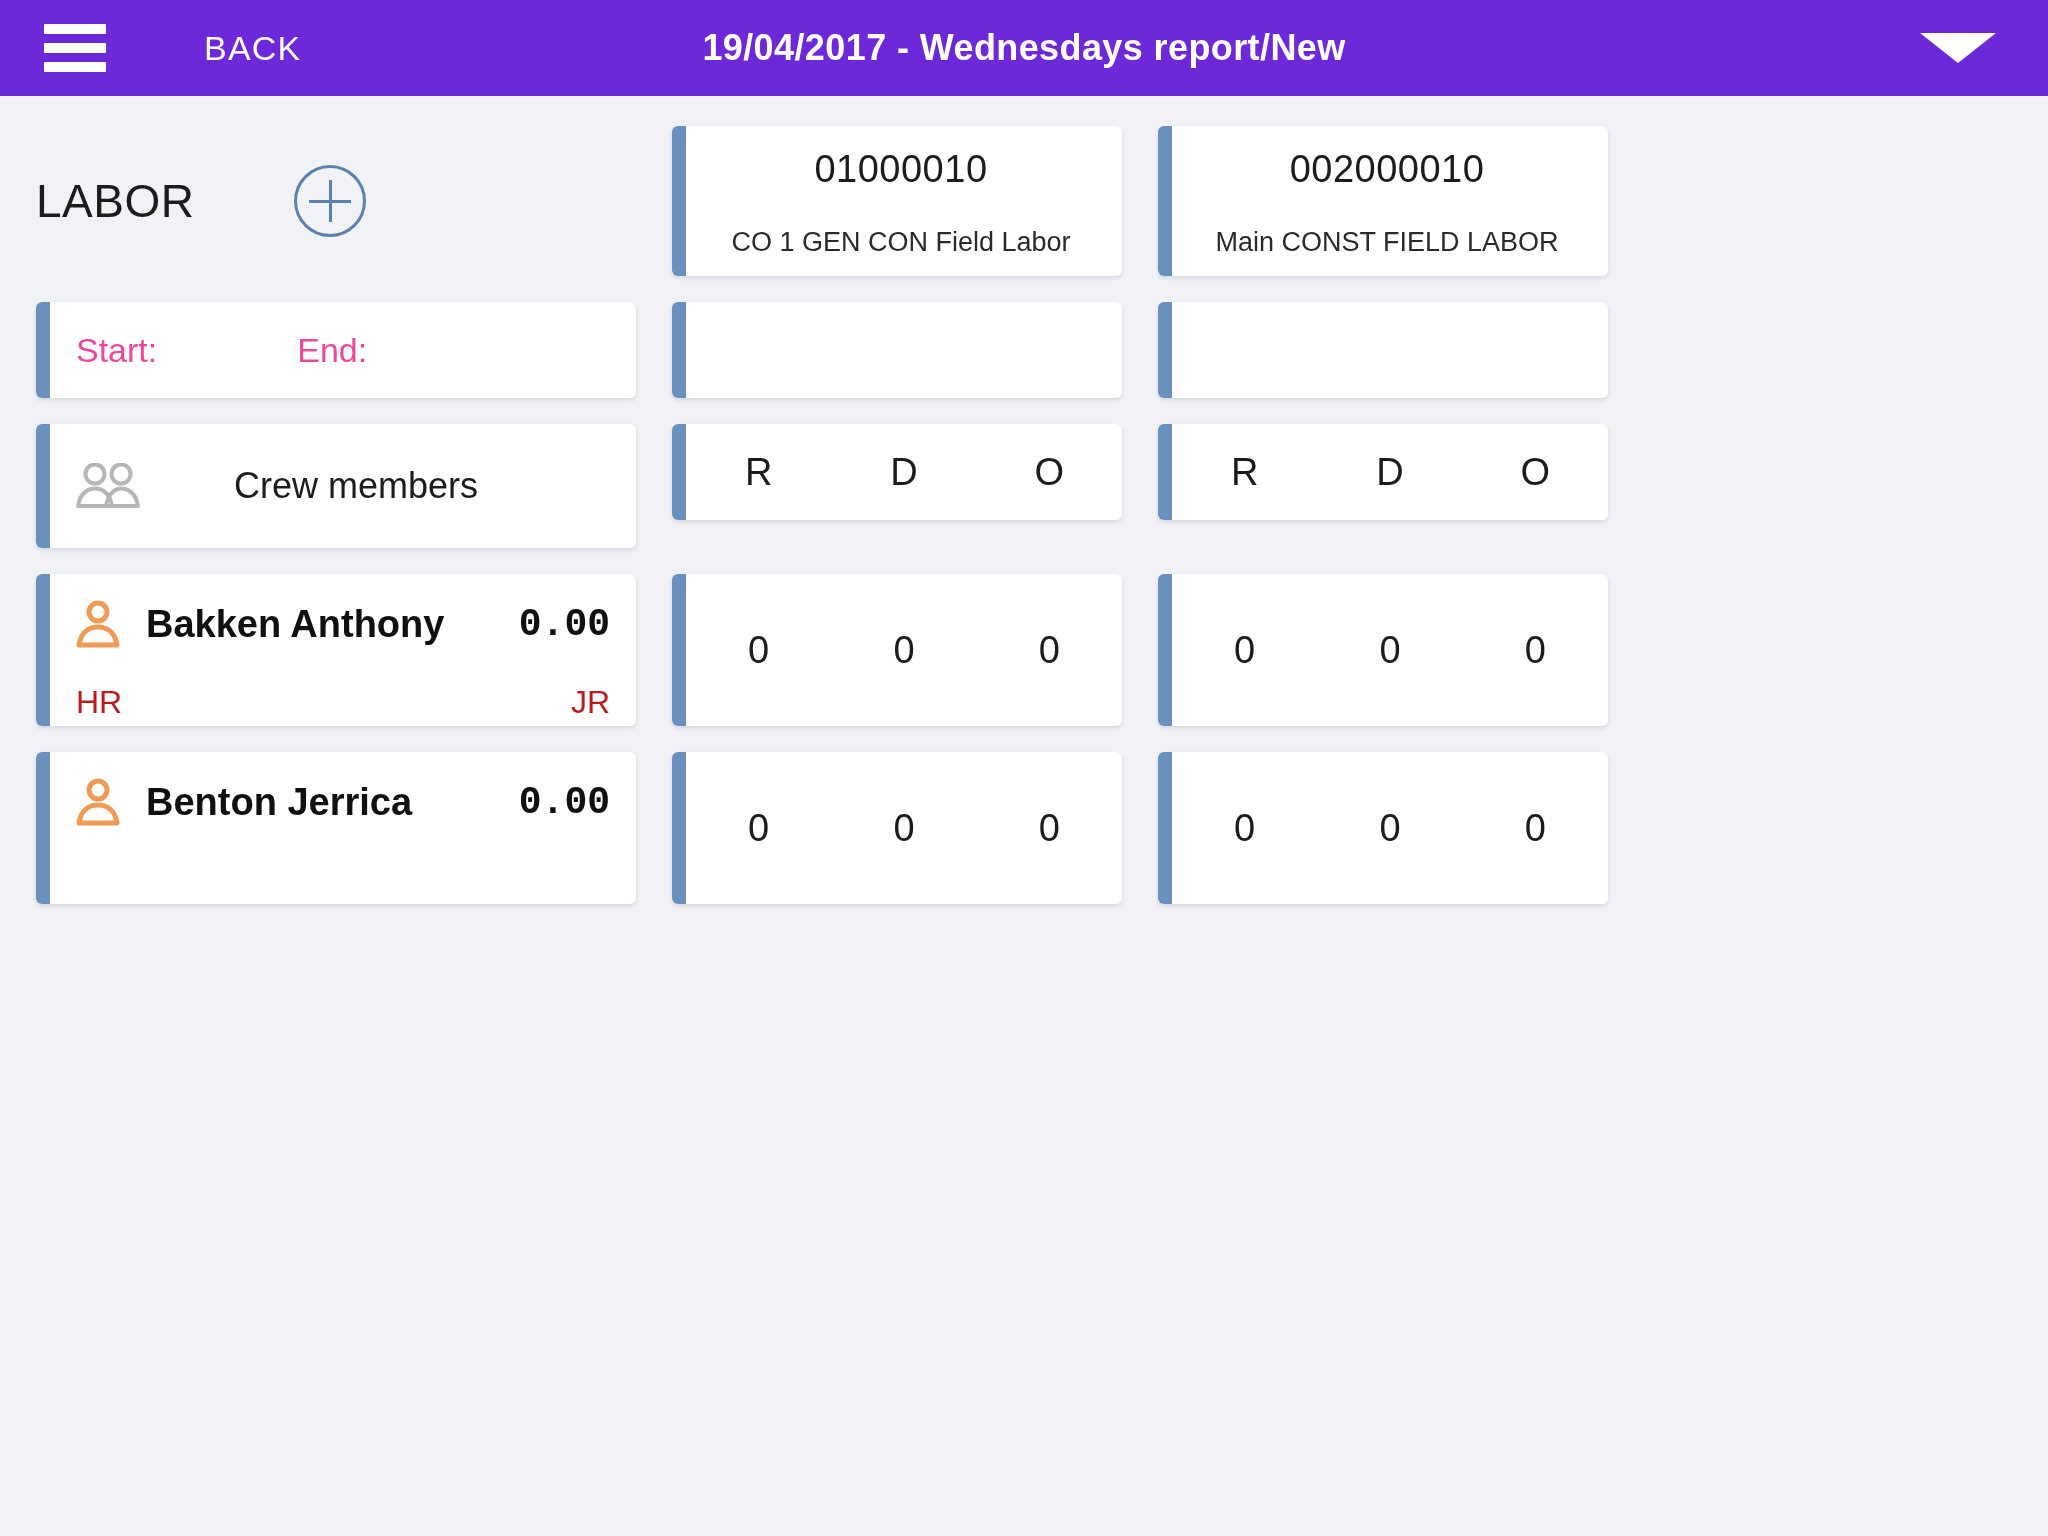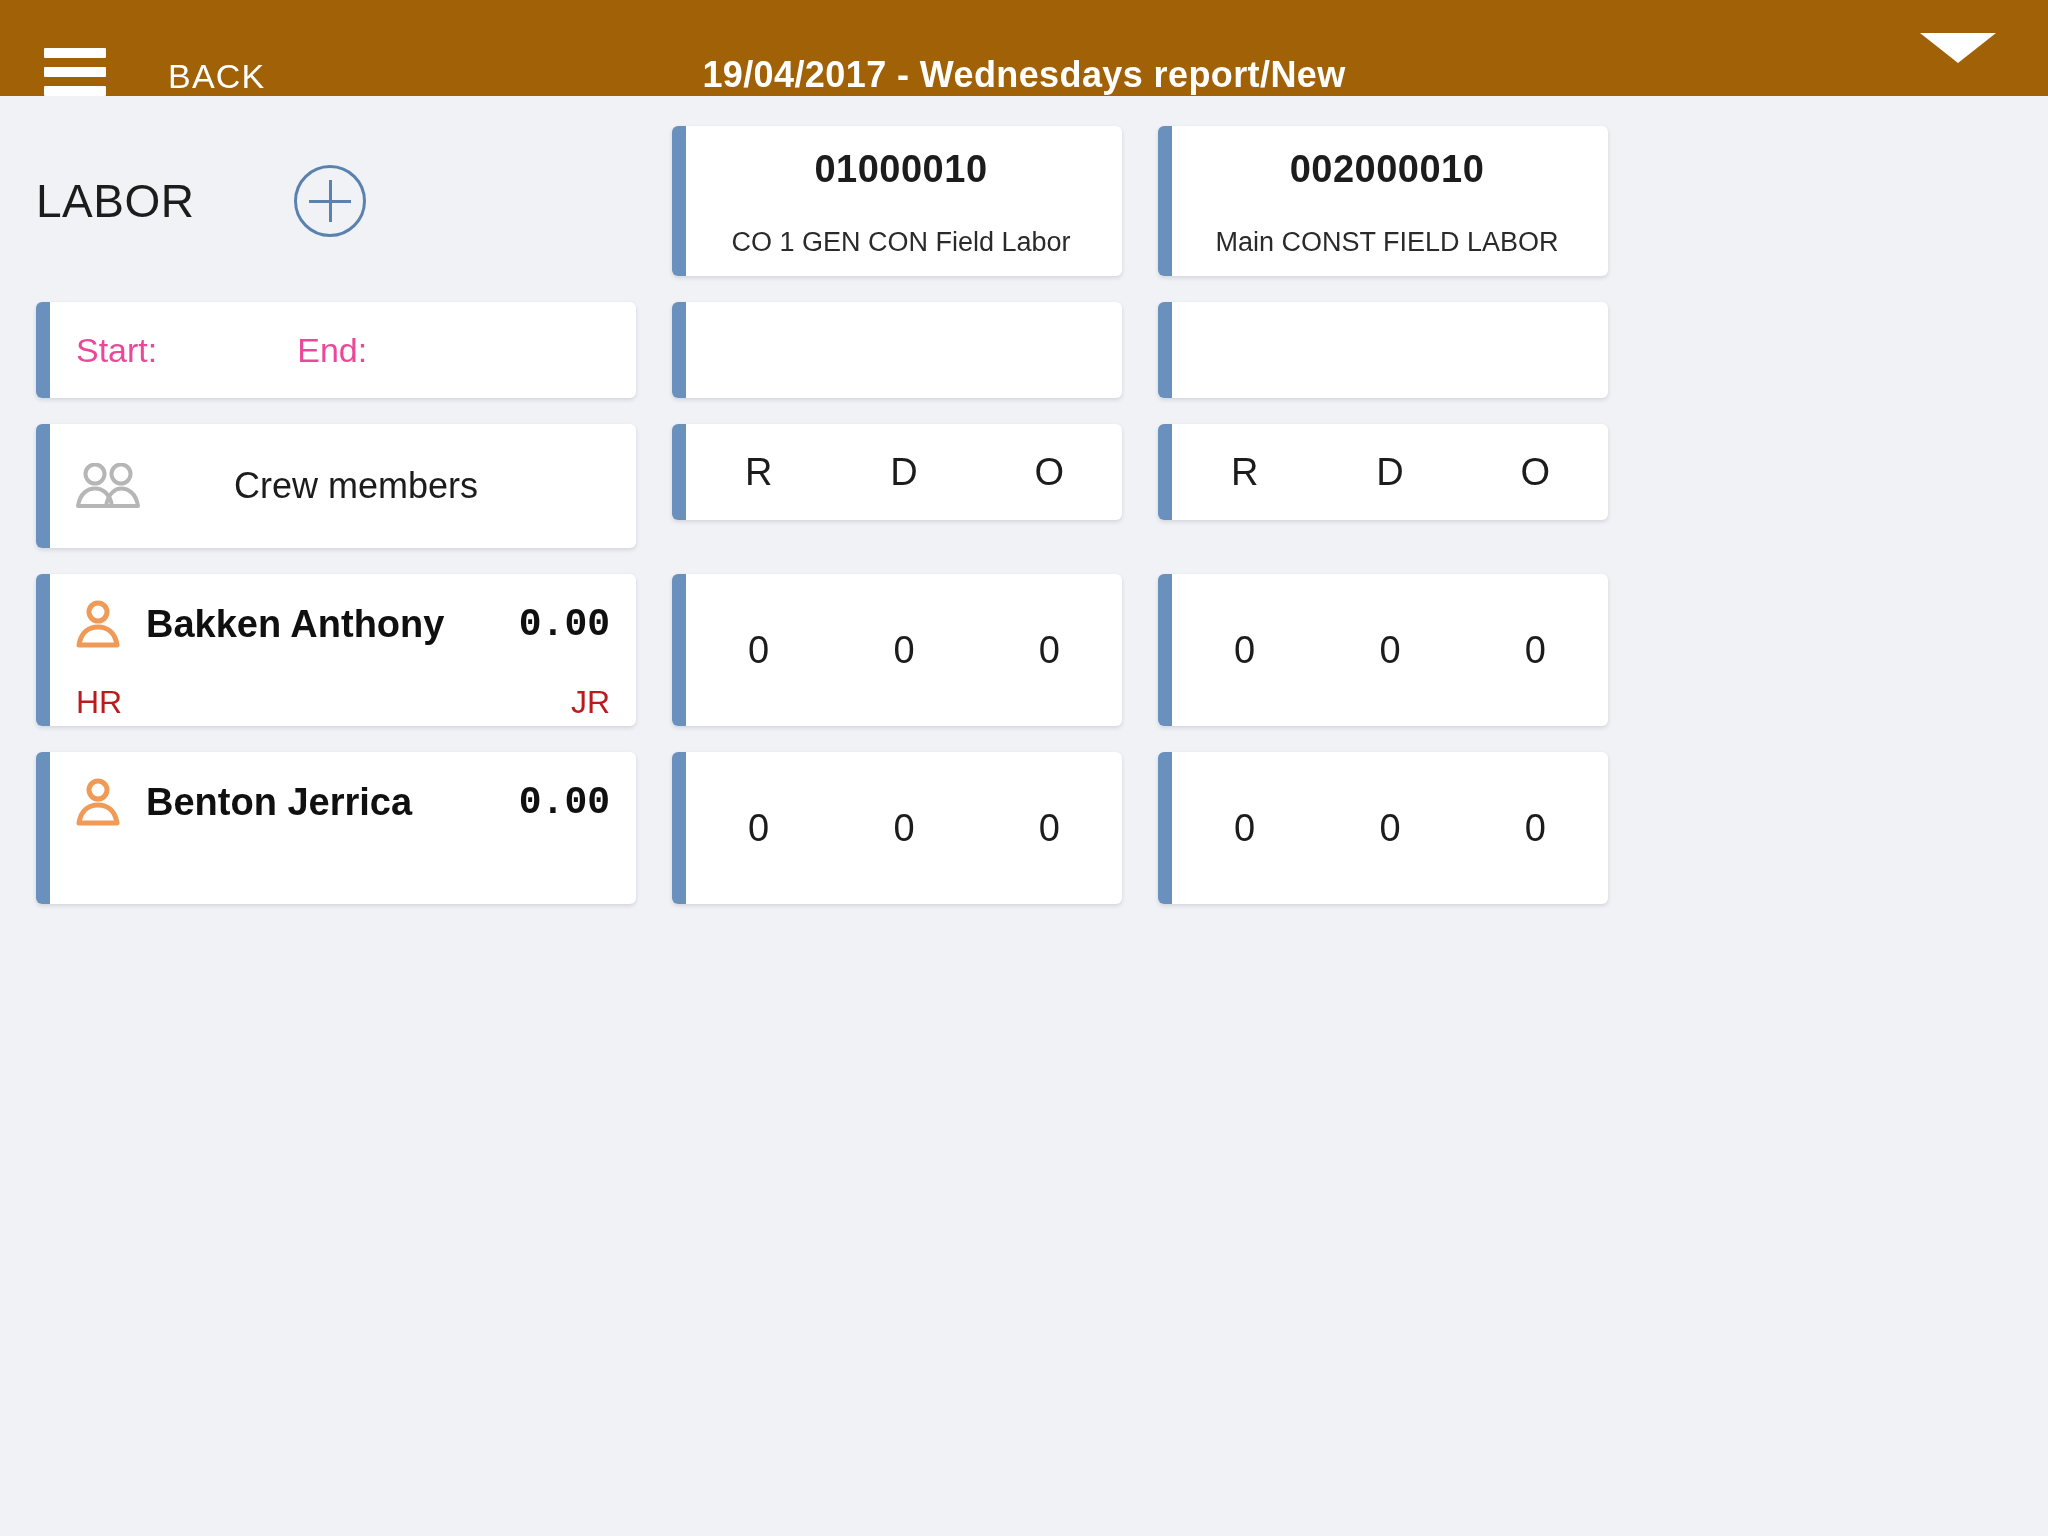--- a/index.html
+++ b/index.html
@@ -10,23 +10,24 @@
     background: #f0f2f6;
     font-family: "Liberation Sans", sans-serif;
     overflow: hidden;
   }
 
   
   .appbar {
     position: relative;
     width: 2048px;
     height: 96px;
-    background: #a16207;
-    display: flex;
-    align-items: flex-end;
+    background: #6d28d9;
+    display: flex;
+    align-items: center;
+    gap: 36px;
   }
 
   .hamburger {
     margin-left: 44px;
     width: 62px;
     height: 48px;
     display: flex;
     flex-direction: column;
     justify-content: space-between;
     cursor: pointer;
@@ -150,21 +151,21 @@
     margin-left: 36px;
     padding: 22px 18px 18px 26px;
     display: flex;
     flex-direction: column;
     align-items: center;
     justify-content: space-between;
     cursor: pointer;
   }
   .code-number {
     font-size: 38px;
-    font-weight: 700;
+    font-weight: 400;
     color: #1c1c1c;
     letter-spacing: 0.5px;
   }
   .code-desc {
     font-size: 27px;
     font-weight: 300;
     color: #2a2a2a;
     white-space: nowrap;
   }
 

